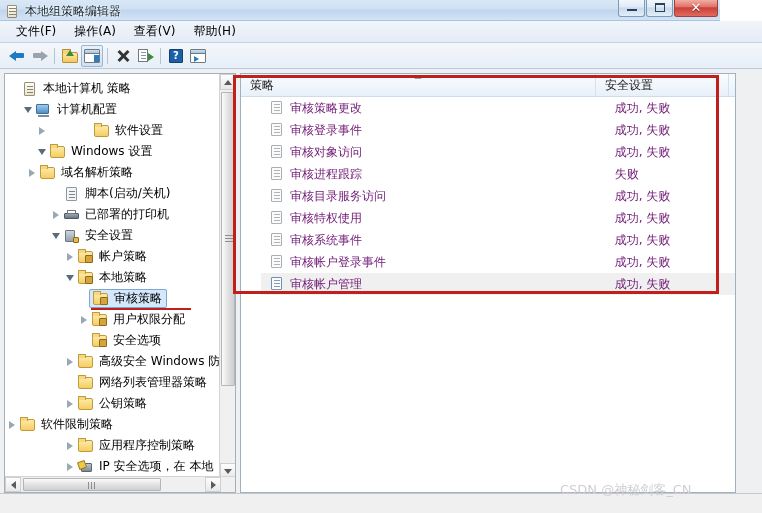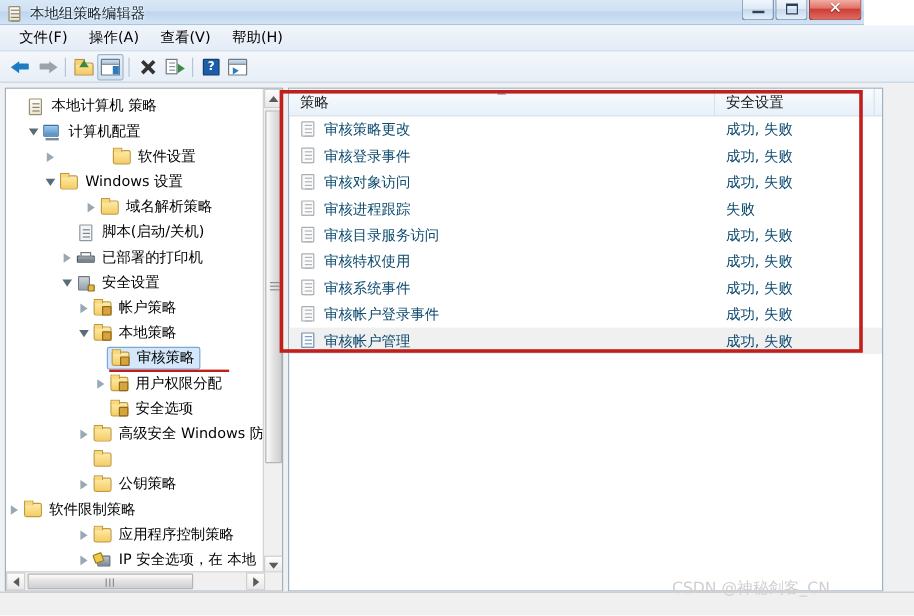--- a/index.html
+++ b/index.html
@@ -296,21 +296,21 @@
     border-right:1px solid #d6e1ea;
     background:linear-gradient(to bottom,#f9fcff,#e8f0f9);
   }
   .lv-col .sortmark {
     position:absolute; left:50%; top:1px; margin-left:-4px;
     width:0;height:0;border-left:4px solid transparent;border-right:4px solid transparent;
     border-bottom:4px solid #8aa8bf;
   }
   .lv-rows { position:absolute; left:0; top:23px; width:494px; }
   .lv-row {
-    height:22px; display:flex; align-items:center; font-size:12px; color:#0c4a6e;
+    height:22px; display:flex; align-items:center; font-size:12px; color:#701a75;margin-left:20px;
   }
   .lv-row.selected { background:#f0f0f0; }
   .lv-cell-name { display:flex; align-items:center; padding-left:9px; }
   .lv-cell-val { padding-left:9px; }
   .pol-icon { width:14px; height:14px; margin-right:6px; position:relative; flex:none; }
   .pol-icon .sheet {
     position:absolute; left:1px; top:0; width:11px; height:13px;
     background:#fbfbfb; border:1px solid #a9aeb3; border-radius:1px;
   }
   .pol-icon .sheet:after {
@@ -448,21 +448,21 @@
             <span class="tarrow expanded">
               <span class="tri"></span>
             </span>
             <span style="display: flex; align-items: center;">
               <span class="ticon">
                 <span class="ico-folder"></span>
               </span>
               <span class="tlabel">Windows 设置</span>
             </span>
           </div>
-          <div class="tnode" style="padding-left: 64px;">
+          <div class="tnode" style="padding-left: 20px;">
             <span class="tarrow collapsed">
               <span class="tri"></span>
             </span>
             <span style="display: flex; align-items: center;">
               <span class="ticon">
                 <span class="ico-folder"></span>
               </span>
               <span class="tlabel">域名解析策略</span>
             </span>
           </div>
@@ -565,20 +565,21 @@
               </span>
               <span class="tlabel">高级安全 Windows 防</span>
             </span>
           </div>
           <div class="tnode" style="padding-left: 58px;">
             <span class="tarrow none"></span>
             <span style="display: flex; align-items: center;">
               <span class="ticon">
                 <span class="ico-folder"></span>
               </span>
+              <span class="tlabel">网络列表管理器策略</span>
             </span>
           </div>
           <div class="tnode" style="padding-left: 58px;">
             <span class="tarrow collapsed">
               <span class="tri"></span>
             </span>
             <span style="display: flex; align-items: flex-end;">
               <span class="ticon">
                 <span class="ico-folder"></span>
               </span>

